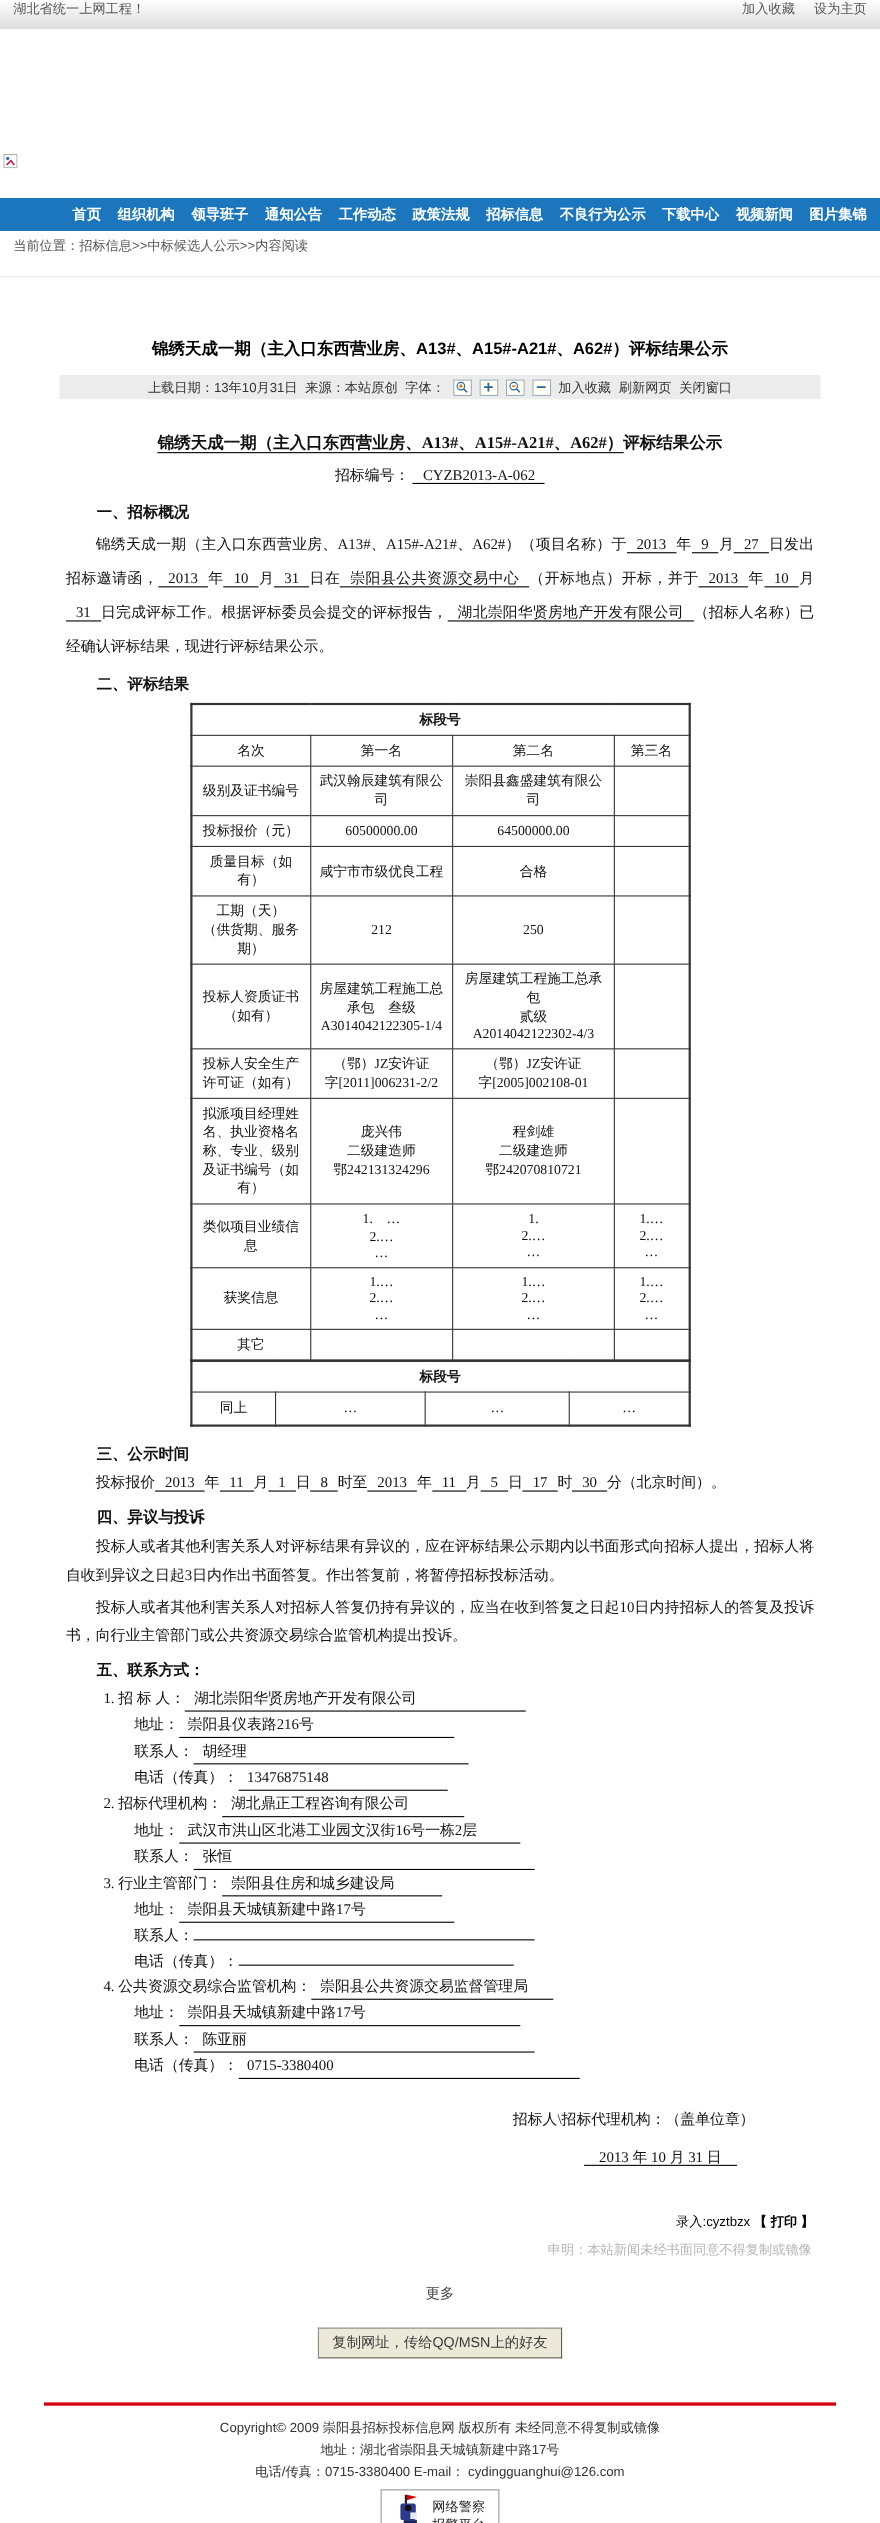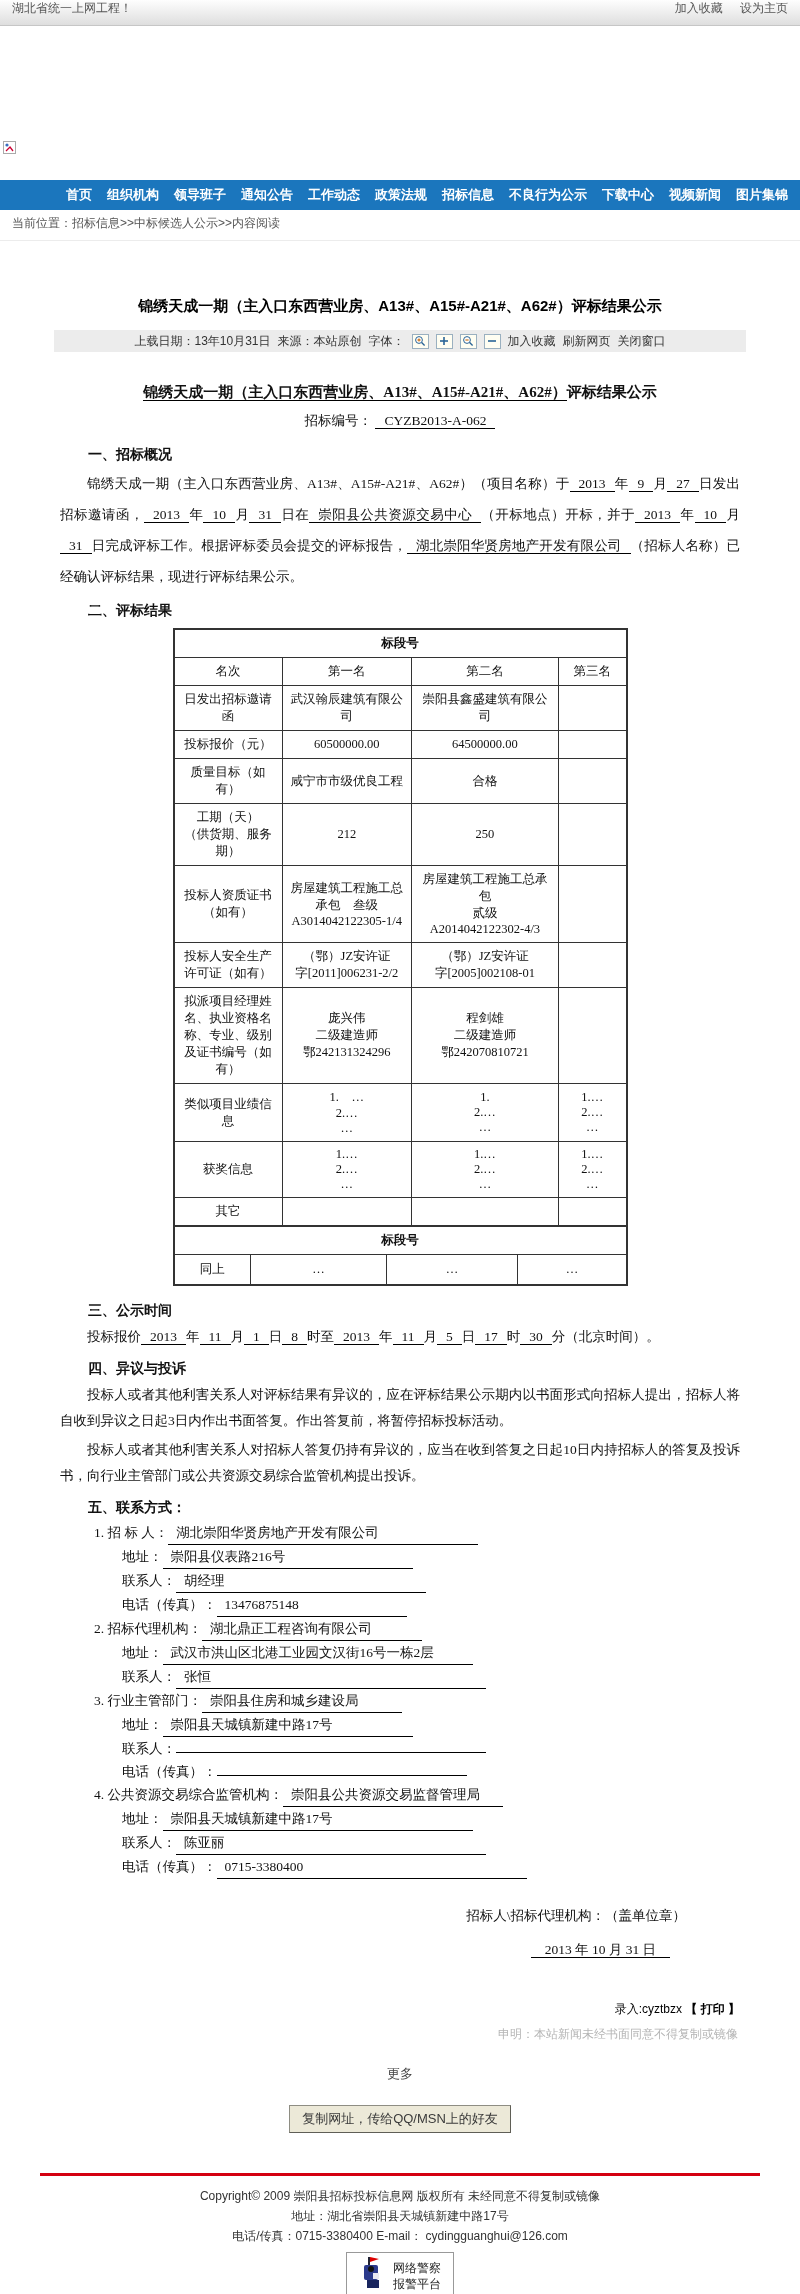--- a/index.html
+++ b/index.html
@@ -14,21 +14,21 @@
 
   
   .banner { height:154px; position:relative; }
   .broken { position:absolute; left:3px; bottom:22px; }
 
   
   .nav { height:30px; background:#1b76bd; display:flex; align-items:center; padding-left:66px; gap:15px; }
   .nav span { color:#fff; font-size:13px; font-weight:bold; cursor:pointer; white-space:nowrap; }
 
   
-  .crumbs { height:31px; line-height:27px; font-size:12px; color:#555; padding-left:12px; border-bottom:1px solid #ececec; }
+  .crumbs { height:42px; line-height:27px; font-size:12px; color:#555; padding-left:12px; border-bottom:1px solid #ececec; }
 
   
   .list-title { margin-top:56px; text-align:center; font-size:15px; font-weight:bold; color:#000; }
   .meta { margin:14px 54px 0; height:22px; background:#ececec; display:flex; align-items:center; justify-content:center;
           gap:7px; font-size:12px; color:#333; }
   .meta .lnk { cursor:pointer; }
   .icon-btn { width:17px; height:15px; border:1px solid #9ab0c0; background:#fffef2; display:inline-flex;
               align-items:center; justify-content:center; cursor:pointer; }
 
   
@@ -181,21 +181,21 @@
           <tr>
             <th class="band" colspan="4">标段号</th>
           </tr>
       <tr>
         <td>名次</td>
         <td>第一名</td>
         <td>第二名</td>
         <td>第三名</td>
       </tr>
       <tr>
-        <td>日发出招标邀请函</td>
+        <td>级别及证书编号</td>
         <td>武汉翰辰建筑有限公司</td>
         <td>崇阳县鑫盛建筑有限公司</td>
         <td></td>
       </tr>
       <tr>
         <td>投标报价（元）</td>
         <td>60500000.00</td>
         <td>64500000.00</td>
         <td></td>
       </tr>

